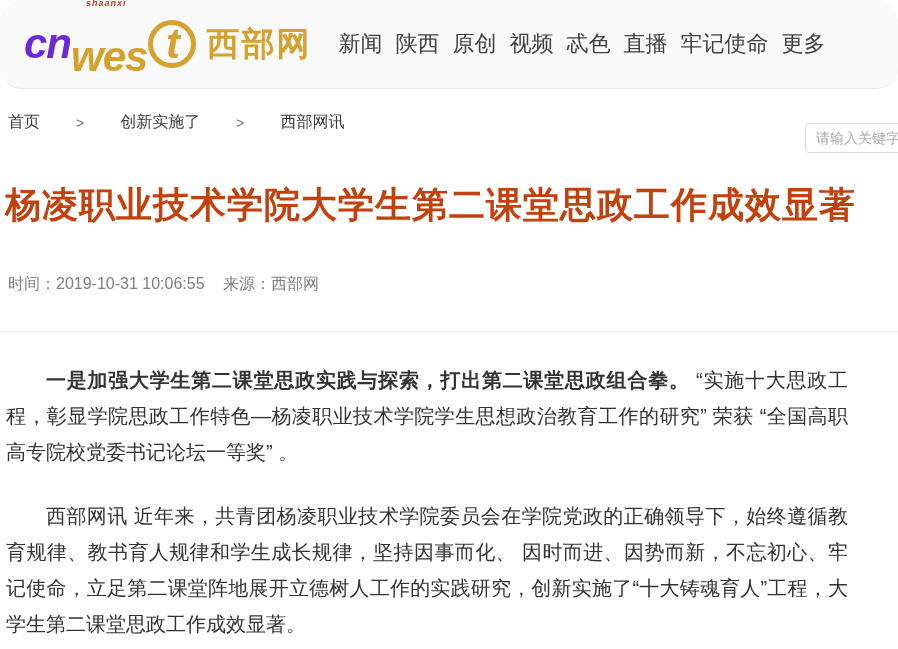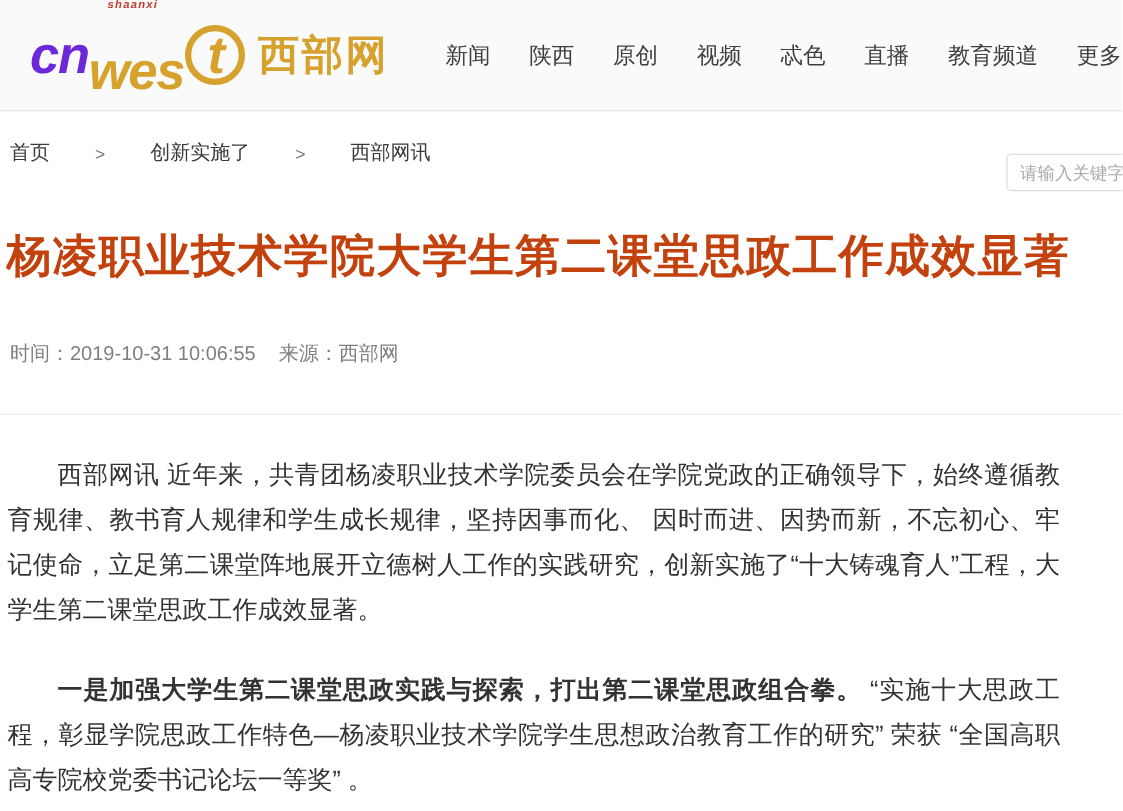--- a/index.html
+++ b/index.html
@@ -12,20 +12,21 @@
   }
 
   
   .site-header {
     height: 89px;
     background: #fafafa;
     border-bottom: 1px solid #e8e8e8;
     display: flex;
     align-items: center;
     padding-left: 24px;
+    border-radius: 22px;
   }
   .logo {
     position: relative;
     display: flex;
     align-items: center;
     cursor: pointer;
     white-space: nowrap;
   }
   .logo-latin {
     font-style: italic;
@@ -62,23 +63,23 @@
     font-size: 33px;
     margin-left: 10px;
     letter-spacing: 2px;
   }
   .main-nav {
     display: flex;
     align-items: center;
     margin-left: 14px;
   }
   .nav-item {
-    font-size: 18px;
+    font-size: 22px;
     color: #404040;
-    margin-left: 31px;
+    margin-left: 13px;
     cursor: pointer;
     white-space: nowrap;
   }
 
   
   .breadcrumb-row {
     position: relative;
     padding: 23px 8px 0 8px;
     height: 66px;
   }
@@ -165,21 +166,21 @@
       </span>
     <span class="logo-zh">西部网</span>
   </div>
   <nav class="main-nav">
     <span class="nav-item">新闻</span>
     <span class="nav-item">陕西</span>
     <span class="nav-item">原创</span>
     <span class="nav-item">视频</span>
     <span class="nav-item">忒色</span>
     <span class="nav-item">直播</span>
-    <span class="nav-item">教育频道</span>
+    <span class="nav-item">牢记使命</span>
     <span class="nav-item">更多</span>
   </nav>
 </header>
 
 <div class="breadcrumb-row">
   <div class="breadcrumb">
     <span class="crumb">首页</span>
     <span class="crumb-sep">&gt;</span>
     <span class="crumb">创新实施了</span>
     <span class="crumb-sep">&gt;</span>
@@ -191,15 +192,15 @@
 <h1 class="article-title">杨凌职业技术学院大学生第二课堂思政工作成效显著</h1>
 
 <div class="article-meta">
   <span>时间：</span><span class="meta-time">2019-10-31 10:06:55</span>
   <span>来源：</span><span>西部网</span>
 </div>
 
 <hr class="divider">
 
 <div class="article-body">
+  <p><span class="para-lead">一是加强大学生第二课堂思政实践与探索，打出第二课堂思政组合拳。</span><span> “实施十大思政工程，彰显学院思政工作特色—杨凌职业技术学院学生思想政治教育工作的研究” 荣获 “全国高职高专院校党委书记论坛一等奖” 。</span></p>
   <p><span class="para-lead"></span><span>西部网讯 近年来，共青团杨凌职业技术学院委员会在学院党政的正确领导下，始终遵循教育规律、教书育人规律和学生成长规律，坚持因事而化、 因时而进、因势而新，不忘初心、牢记使命，立足第二课堂阵地展开立德树人工作的实践研究，创新实施了“十大铸魂育人”工程，大学生第二课堂思政工作成效显著。</span></p>
-  <p><span class="para-lead">一是加强大学生第二课堂思政实践与探索，打出第二课堂思政组合拳。</span><span> “实施十大思政工程，彰显学院思政工作特色—杨凌职业技术学院学生思想政治教育工作的研究” 荣获 “全国高职高专院校党委书记论坛一等奖” 。</span></p>
 </div>
 
 </body></html>

